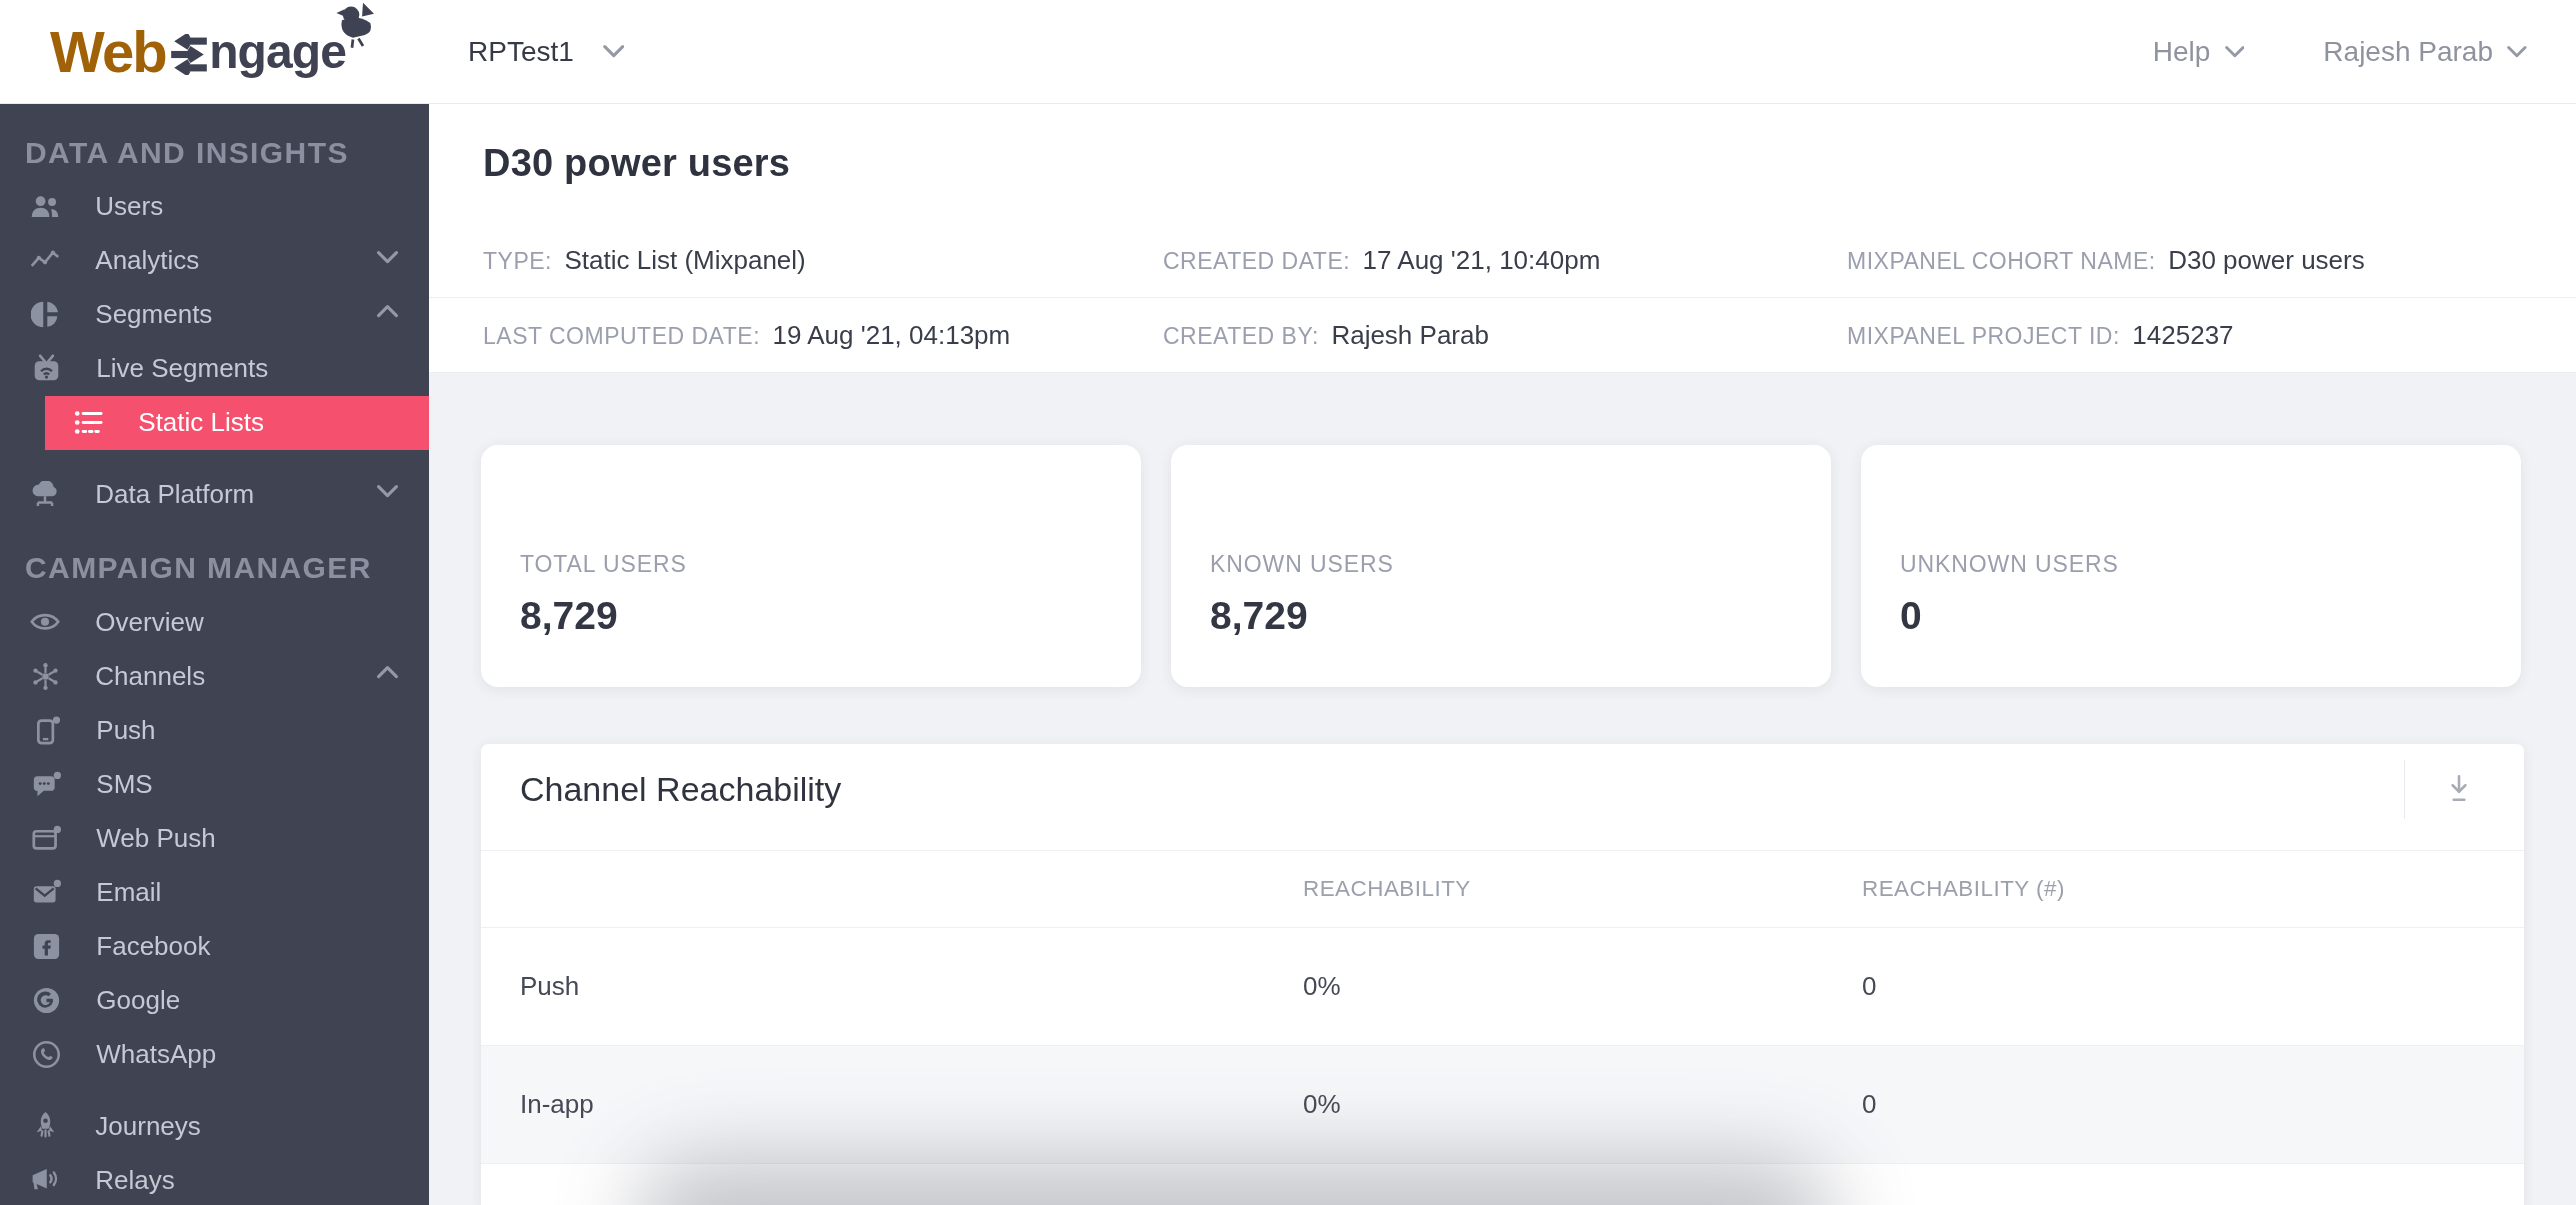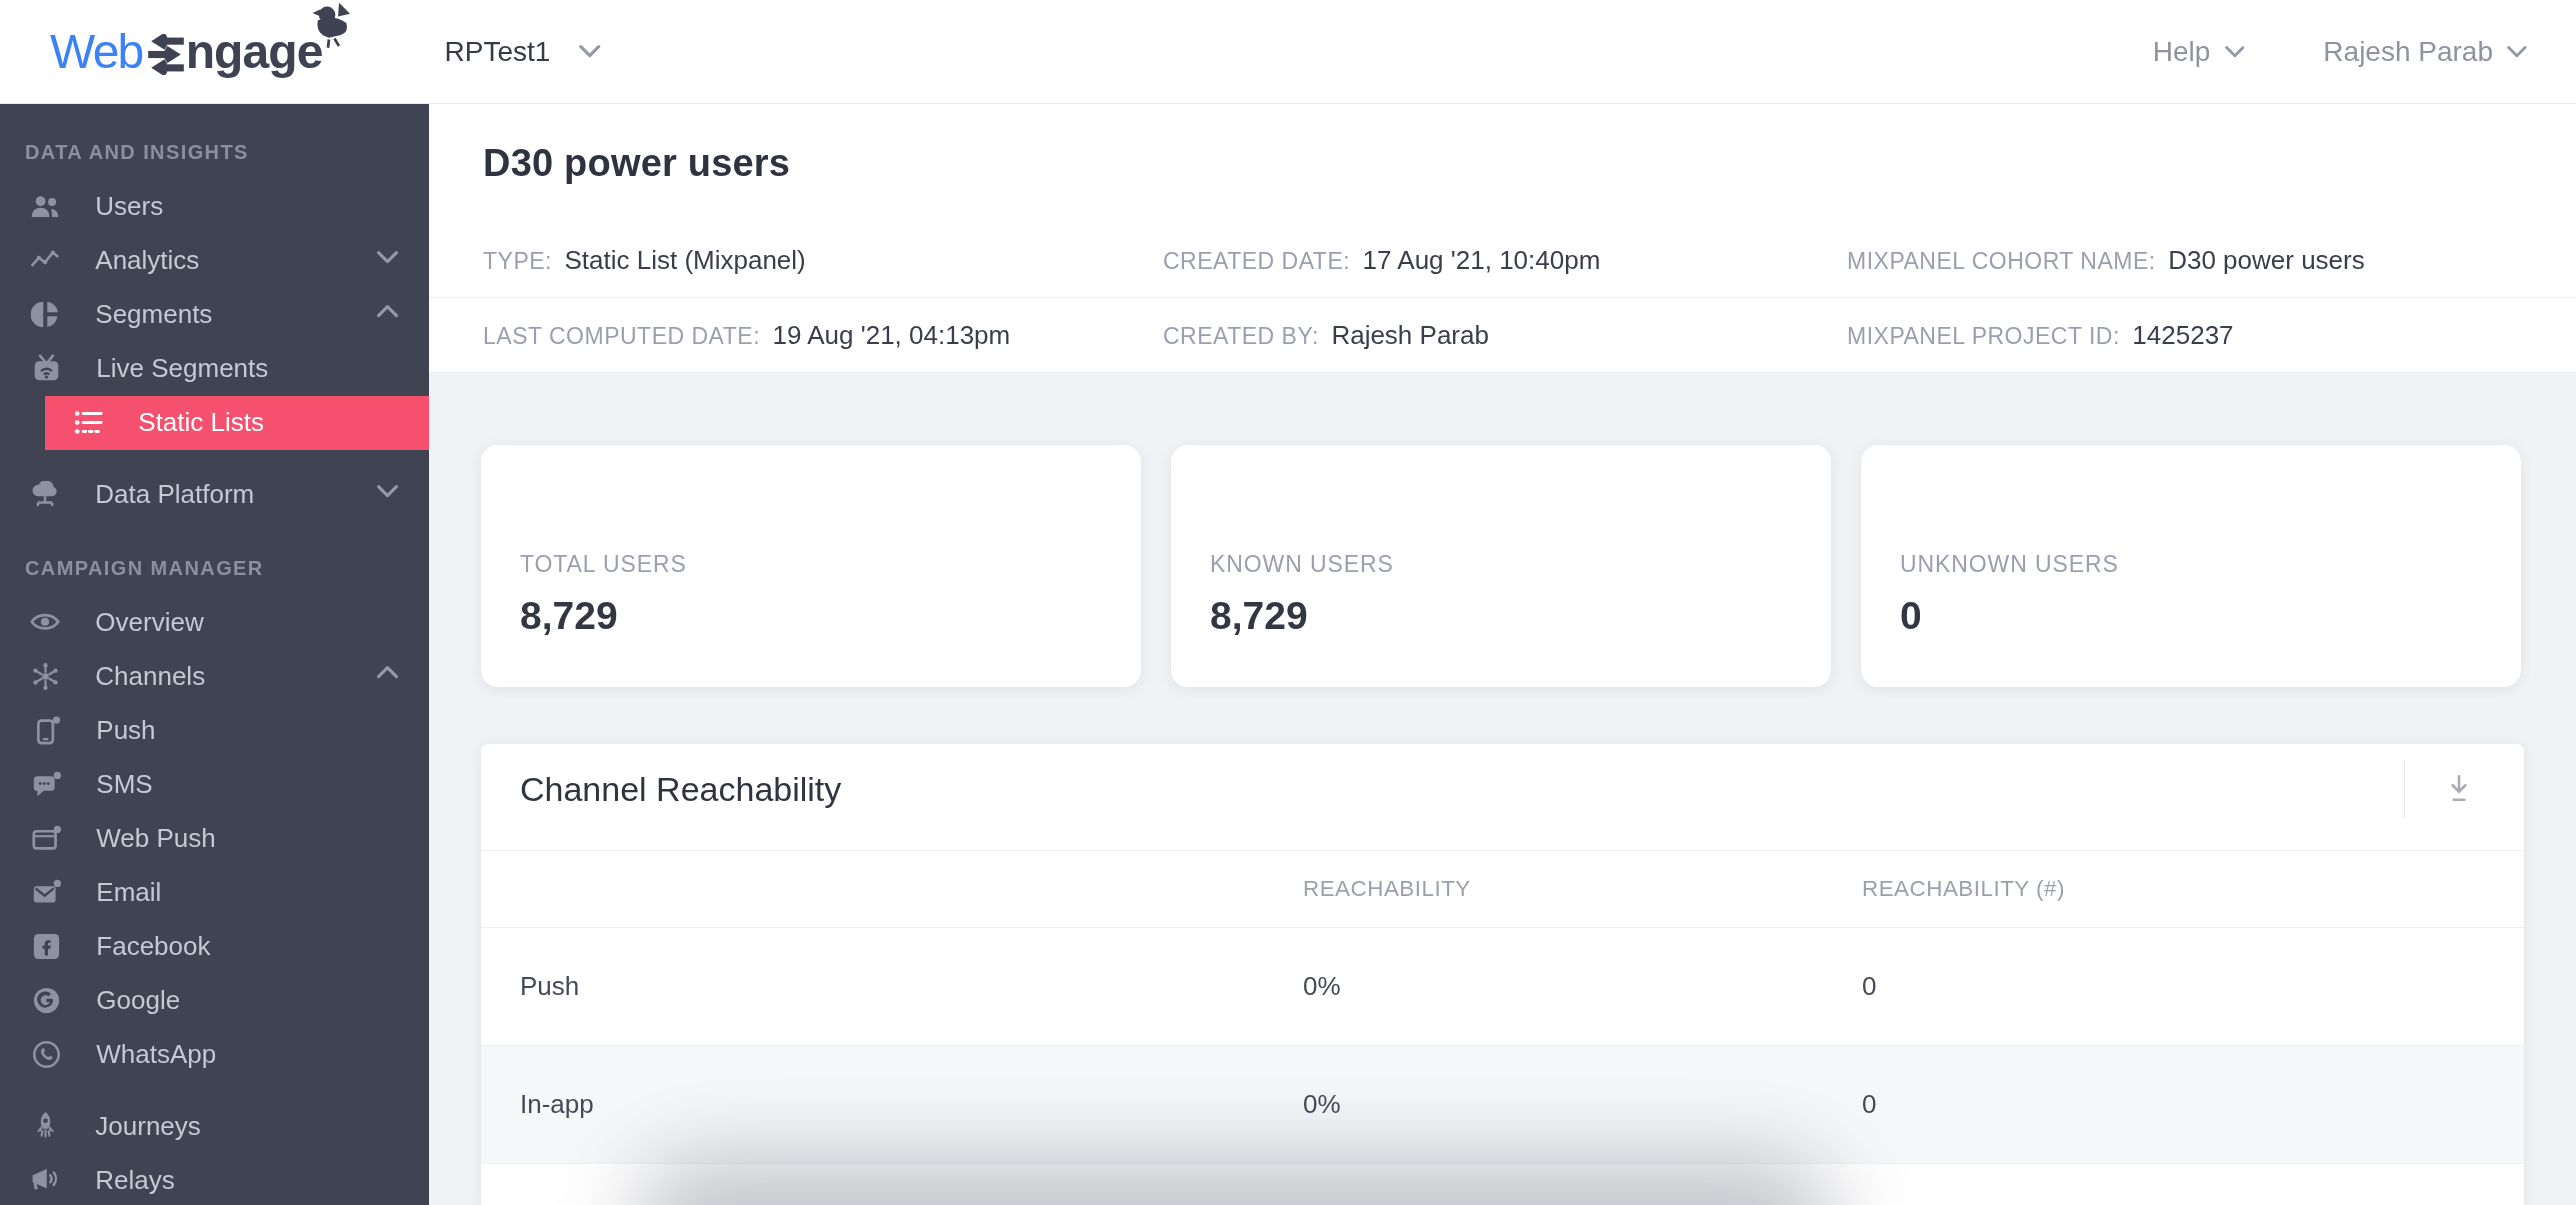--- a/index.html
+++ b/index.html
@@ -12,40 +12,40 @@
     color: #3c404c;
   }
 
   
   .topbar {
     position: absolute; top: 0; left: 0; width: 2576px; height: 104px;
     background: #ffffff; border-bottom: 1.8px solid #e9ebef;
     display: flex; align-items: center; z-index: 30;
   }
   .logo { display: flex; align-items: center; margin-left: 50px; position: relative; height: 72px; }
-  .logo-web  { font-size: 48px; font-weight: 400; color: #3b82f6; letter-spacing: -1.8px; }
+  .logo-web  { font-size: 58px; font-weight: 700; color: #a16207; letter-spacing: -1.8px; }
   .logo-e    { margin: 5.4px 1.8px 0 5.4px; }
   .logo-ngage{ font-size: 48px; font-weight: 700; color: #3f4252; letter-spacing: -0.9px; }
   .logo-bird { position: absolute; right: -39px; top: -14.3px; }
 
   .project-select { margin-left: 122px; display: flex; align-items: center; gap: 29px;
     font-size: 28px; color: #363a47; font-weight: 500; cursor: pointer; }
   .topbar-right { margin-left: auto; display: flex; align-items: center; gap: 79px;
     padding-right: 49px; color: #8f93a0; font-size: 28px; }
   .tb-item { display: flex; align-items: center; gap: 14.3px; cursor: pointer; }
   .chev { color: #9599a6; display: inline-flex; }
 
   
   .sidebar {
     position: absolute; top: 104px; left: 0; width: 429px; height: 1102px;
     background: #404351; padding-top: 21.5px; z-index: 20; overflow: hidden;
   }
   .side-section-label {
     height: 54px; display: flex; align-items: center; padding-left: 25px;
-    color: #8b8fa0; font-size: 20px; font-weight: 700; letter-spacing: 1.4px;
+    color: #8b8fa0; font-size: 30px; font-weight: 700; letter-spacing: 1.4px;
   }
   .side-section-label.second { margin-top: 19.7px; }
   .side-item {
     height: 54px; display: flex; align-items: center; padding-left: 27px;
     color: #c6c9d4; font-size: 26px; cursor: pointer; position: relative; gap: 18px;
   }
   .side-item .ico { width: 36px; display: flex; justify-content: center; align-items: center;
     color: #8d92a3; margin-right: 14.3px; }
   .side-item .chevpos { position: absolute; right: 30px; top: 16px; }
   .side-sub .side-item { padding-left: 28px; }

